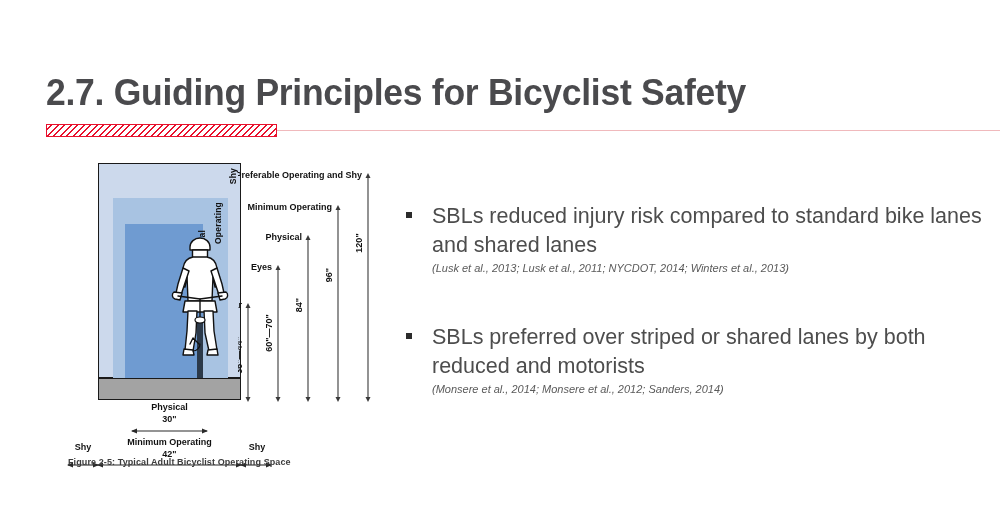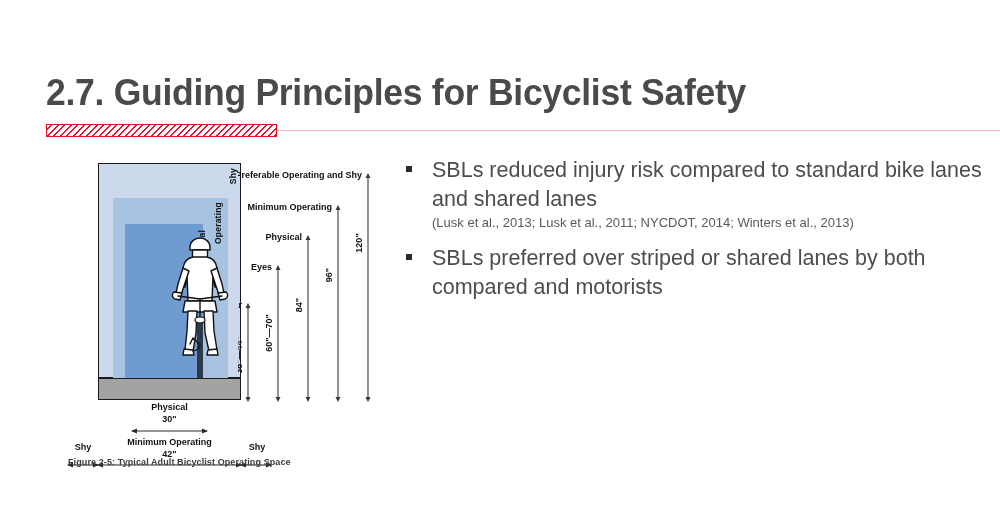--- a/index.html
+++ b/index.html
@@ -174,39 +174,41 @@
   #bullet-list {
     position: absolute;
     left: 402px;
     top: 156px;
     width: 580px;
   }
   .bullet-item {
     position: relative;
     padding-left: 30px;
     margin-bottom: 13px;
+    margin-top: 46px;
   }
   .bullet-marker {
     position: absolute;
     left: 4px;
     top: 10px;
     width: 6px;
     height: 6px;
     background: #2b2b2b;
   }
   .bullet-text {
     font-size: 21.5px;
     line-height: 29px;
     color: #4d4d4d;
     display: inline;
   }
   .bullet-cite {
-    font-size: 13px;
+    font-size: 11px;
     color: #5a5a5a;
     line-height: 17px;
+    font-style: italic;
   }
   .cite-block { display: block; }
   .cite-inline { display: inline; margin-left: 6px; }
 </style>
 </head>
 <body>
 
 <div id="slide-title">2.7. Guiding Principles for Bicyclist Safety</div>
 <div id="title-rule-line"></div>
 <div id="title-accent-bar"></div>
@@ -332,18 +334,19 @@
 <div id="bullet-list">
 
   <div class="bullet-item">
     <span class="bullet-marker"></span>
     <span class="bullet-text">SBLs reduced injury risk compared to standard bike lanes and shared lanes</span>
     <span class="bullet-cite cite-block">(Lusk et al., 2013; Lusk et al., 2011; NYCDOT, 2014; Winters et al., 2013)</span>
   </div>
 
   <div class="bullet-item">
     <span class="bullet-marker"></span>
-    <span class="bullet-text">SBLs preferred over striped or shared lanes by both compared and motorists</span>
+    <span class="bullet-text">SBLs preferred over striped or shared lanes by both reduced and motorists</span>
+    <span class="bullet-cite cite-block">(Monsere et al., 2014; Monsere et al., 2012; Sanders, 2014)</span>
   </div>
 
 
 
 </div>
 
 </body></html>

